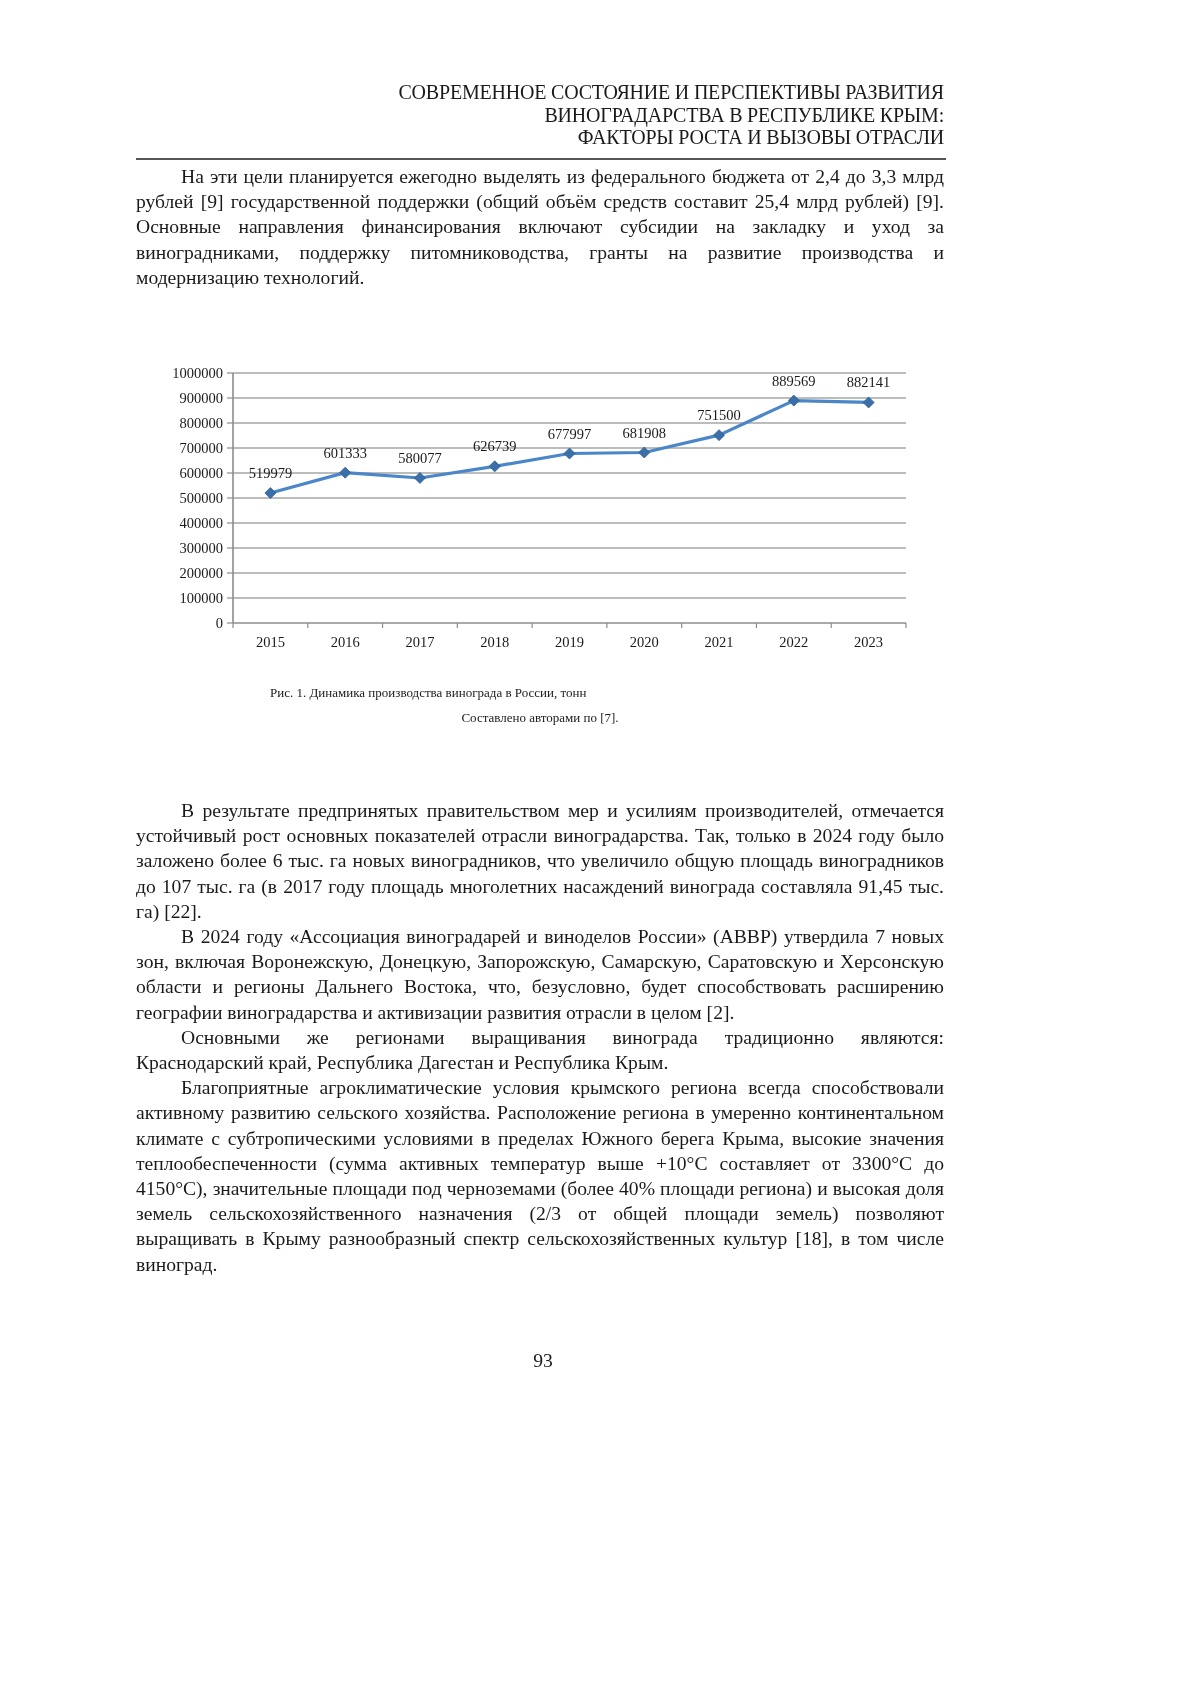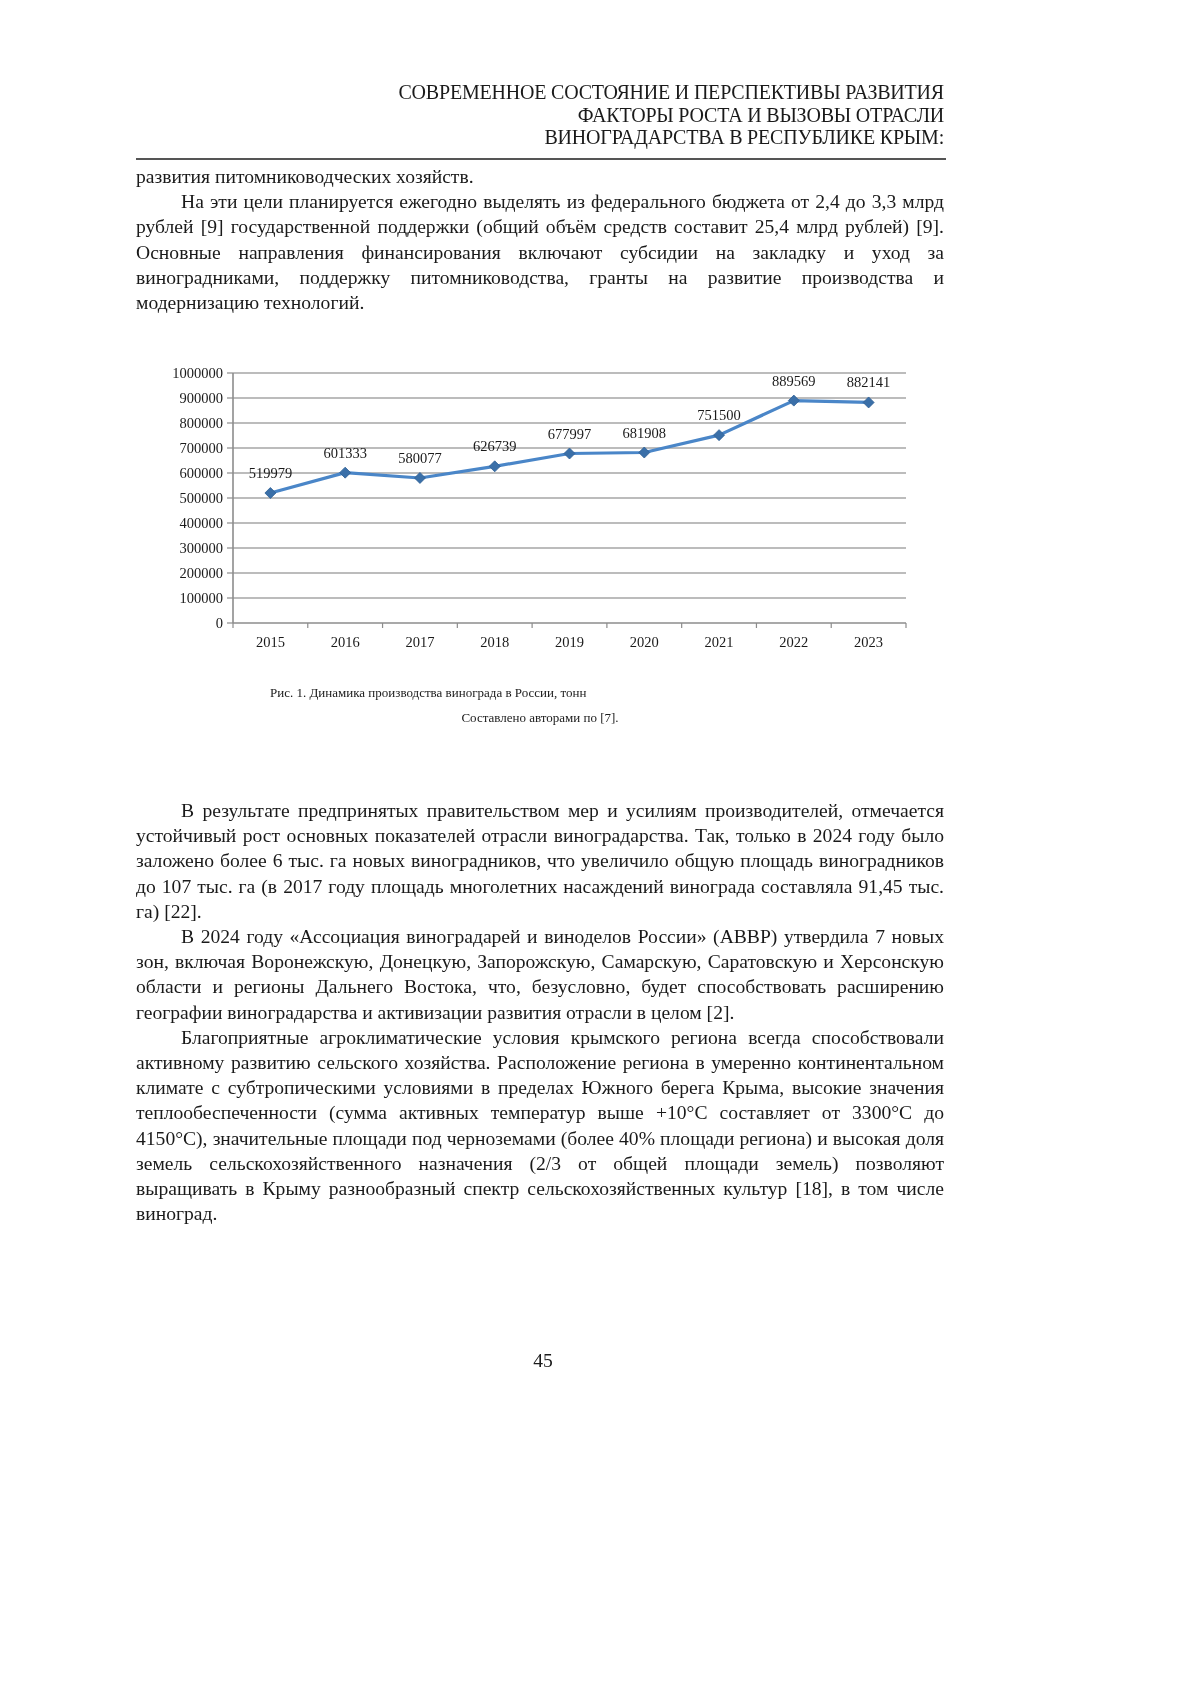--- a/index.html
+++ b/index.html
@@ -20,27 +20,26 @@
   .caption { position: absolute; left: 136px; width: 808px; font-size: 13px; line-height: 25px; }
   #fig-caption { top: 680px; padding-left: 134px; box-sizing: border-box; }
   #fig-source { top: 705px; text-align: center; }
   .page-number { position: absolute; top: 1350px; left: 0; width: 1086px; text-align: center; font-size: 19.6px; }
 </style>
 </head>
 <body>
 
 <div class="header">
   <div>СОВРЕМЕННОЕ СОСТОЯНИЕ И ПЕРСПЕКТИВЫ РАЗВИТИЯ</div>
+  <div>ВИНОГРАДАРСТВА В РЕСПУБЛИКЕ КРЫМ:</div>
   <div>ФАКТОРЫ РОСТА И ВЫЗОВЫ ОТРАСЛИ</div>
-  <div>ВИНОГРАДАРСТВА В РЕСПУБЛИКЕ КРЫМ:</div>
 </div>
 <div class="rule"></div>
 
 <div class="body-text" id="block1">
-  <p>развития питомниководческих хозяйств.</p>
   <p class="indent">На эти цели планируется ежегодно выделять из федерального бюджета от 2,4 до 3,3 млрд рублей [9] государственной поддержки (общий объём средств составит 25,4 млрд рублей) [9]. Основные направления финансирования включают субсидии на закладку и уход за виноградниками, поддержку питомниководства, гранты на развитие производства и модернизацию технологий.</p>
 </div>
 
 <div class="chart">
   <svg id="chart-svg" width="820" height="300">
     <g id="grid-layer">
         <line x1="93" x2="766" y1="243" y2="243" stroke="#a6a6a6" stroke-width="1.6"></line>
         <line x1="93" x2="766" y1="218" y2="218" stroke="#a6a6a6" stroke-width="1.6"></line>
         <line x1="93" x2="766" y1="193" y2="193" stroke="#a6a6a6" stroke-width="1.6"></line>
         <line x1="93" x2="766" y1="168" y2="168" stroke="#a6a6a6" stroke-width="1.6"></line>
@@ -121,16 +120,17 @@
       </g>
   </svg>
 </div>
 
 <div class="caption" id="fig-caption">Рис. 1. Динамика производства винограда в России, тонн</div>
 <div class="caption" id="fig-source">Составлено авторами по [7].</div>
 
 <div class="body-text" id="block2">
   <p class="indent">В результате предпринятых правительством мер и усилиям производителей, отмечается устойчивый рост основных показателей отрасли виноградарства. Так, только в 2024 году было заложено более 6 тыс. га новых виноградников, что увеличило общую площадь виноградников до 107 тыс. га (в 2017 году площадь многолетних насаждений винограда составляла 91,45 тыс. га) [22].</p>
   <p class="indent">В 2024 году «Ассоциация виноградарей и виноделов России» (АВВР) утвердила 7 новых зон, включая Воронежскую, Донецкую, Запорожскую, Самарскую, Саратовскую и Херсонскую области и регионы Дальнего Востока, что, безусловно, будет способствовать расширению географии виноградарства и активизации развития отрасли в целом [2].</p>
+  <p class="indent">Основными же регионами выращивания винограда традиционно являются: Краснодарский край, Республика Дагестан и Республика Крым.</p>
   <p class="indent">Благоприятные агроклиматические условия крымского региона всегда способствовали активному развитию сельского хозяйства. Расположение региона в умеренно континентальном климате с субтропическими условиями в пределах Южного берега Крыма, высокие значения теплообеспеченности (сумма активных температур выше +10°С составляет от 3300°С до 4150°С), значительные площади под черноземами (более 40% площади региона) и высокая доля земель сельскохозяйственного назначения (2/3 от общей площади земель) позволяют выращивать в Крыму разнообразный спектр сельскохозяйственных культур [18], в том числе виноград.</p>
 </div>
 
-<div class="page-number">45</div>
+<div class="page-number">93</div>
 
 </body></html>

